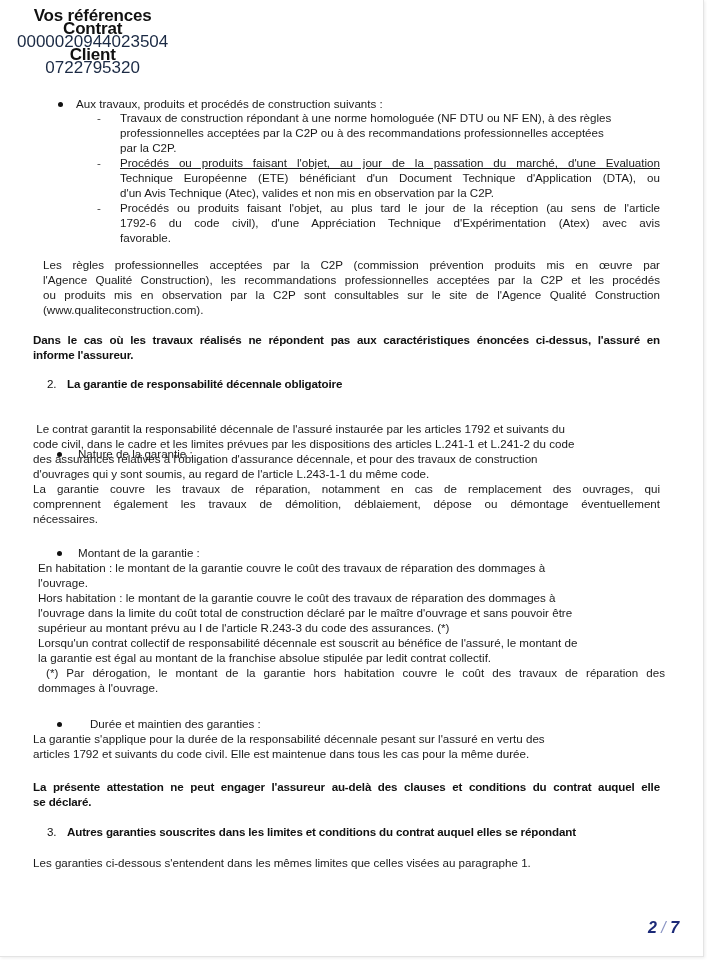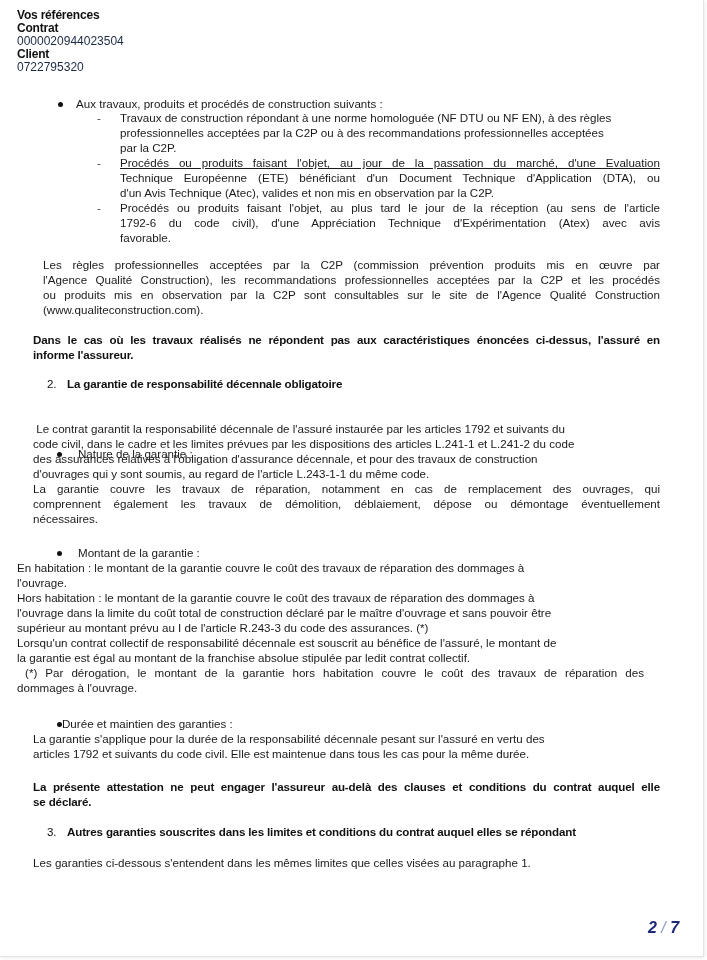--- a/index.html
+++ b/index.html
@@ -25,22 +25,23 @@
       height: 956px;
       background: #ffffff;
       border-right: 1px solid #e4e4e4;
       border-bottom: 1px solid #e4e4e4;
       box-shadow: 1px 1px 3px rgba(0,0,0,0.08);
     }
     .refs {
       position: absolute;
       left: 17px;
       top: 9px;
-      font-size: 12px;
+      font-size: 17px;
       line-height: 13px;
+      text-align: center;
     }
     .refs .lbl { font-weight: bold; color: #111; letter-spacing: -0.2px; }
     .refs .val { color: #1b2a44; }
 
     .blk { position: absolute; }
     .just { text-align: justify; }
     .bold { font-weight: bold; color: #111; letter-spacing: -0.15px; }
 
     .bullet-row { position: absolute; display: flex; }
     .bullet-dot {
@@ -139,35 +140,35 @@
     <div>d'ouvrages qui y sont soumis, au regard de l'article L.243-1-1 du même code.</div>
     <div style="text-align:justify; text-align-last:justify; width:627px;">La garantie couvre les travaux de réparation, notamment en cas de remplacement des ouvrages, qui</div>
     <div style="text-align:justify; text-align-last:justify; width:627px;">comprennent également les travaux de démolition, déblaiement, dépose ou démontage éventuellement</div>
     <div>nécessaires.</div>
   </div>
 
   <div class="bullet-row" style="left:57px; top:545px;">
     <span class="bullet-dot"></span>
     <span style="margin-left:16px;">Montant de la garantie :</span>
   </div>
-  <div class="blk" style="left:17px; top:560px; width:630px;">
+  <div class="blk" style="left:38px; top:560px; width:630px;">
     <div>En habitation : le montant de la garantie couvre le coût des travaux de réparation des dommages à</div>
     <div>l'ouvrage.</div>
     <div>Hors habitation : le montant de la garantie couvre le coût des travaux de réparation des dommages à</div>
     <div>l'ouvrage dans la limite du coût total de construction déclaré par le maître d'ouvrage et sans pouvoir être</div>
     <div>supérieur au montant prévu au I de l'article R.243-3 du code des assurances. (*)</div>
     <div>Lorsqu'un contrat collectif de responsabilité décennale est souscrit au bénéfice de l'assuré, le montant de</div>
     <div>la garantie est égal au montant de la franchise absolue stipulée par ledit contrat collectif.</div>
     <div style="white-space:pre; text-align:justify; text-align-last:justify; width:627px;"> (*) Par dérogation, le montant de la garantie hors habitation couvre le coût des travaux de réparation des</div>
     <div>dommages à l'ouvrage.</div>
   </div>
 
   <div class="bullet-row" style="left:57px; top:716px;">
     <span class="bullet-dot"></span>
-    <span style="margin-left:0;">Durée et maintien des garanties :</span>
+    <span style="margin-left:28px;">Durée et maintien des garanties :</span>
   </div>
   <div class="blk" style="left:33px; top:731px; width:630px;">
     <div>La garantie s'applique pour la durée de la responsabilité décennale pesant sur l'assuré en vertu des</div>
     <div>articles 1792 et suivants du code civil. Elle est maintenue dans tous les cas pour la même durée.</div>
   </div>
 
   <div class="blk bold" style="left:33px; top:779px; width:627px;">
     <div style="text-align:justify; text-align-last:justify;">La présente attestation ne peut engager l'assureur au-delà des clauses et conditions du contrat auquel elle</div>
     <div>se déclaré.</div>
   </div>

